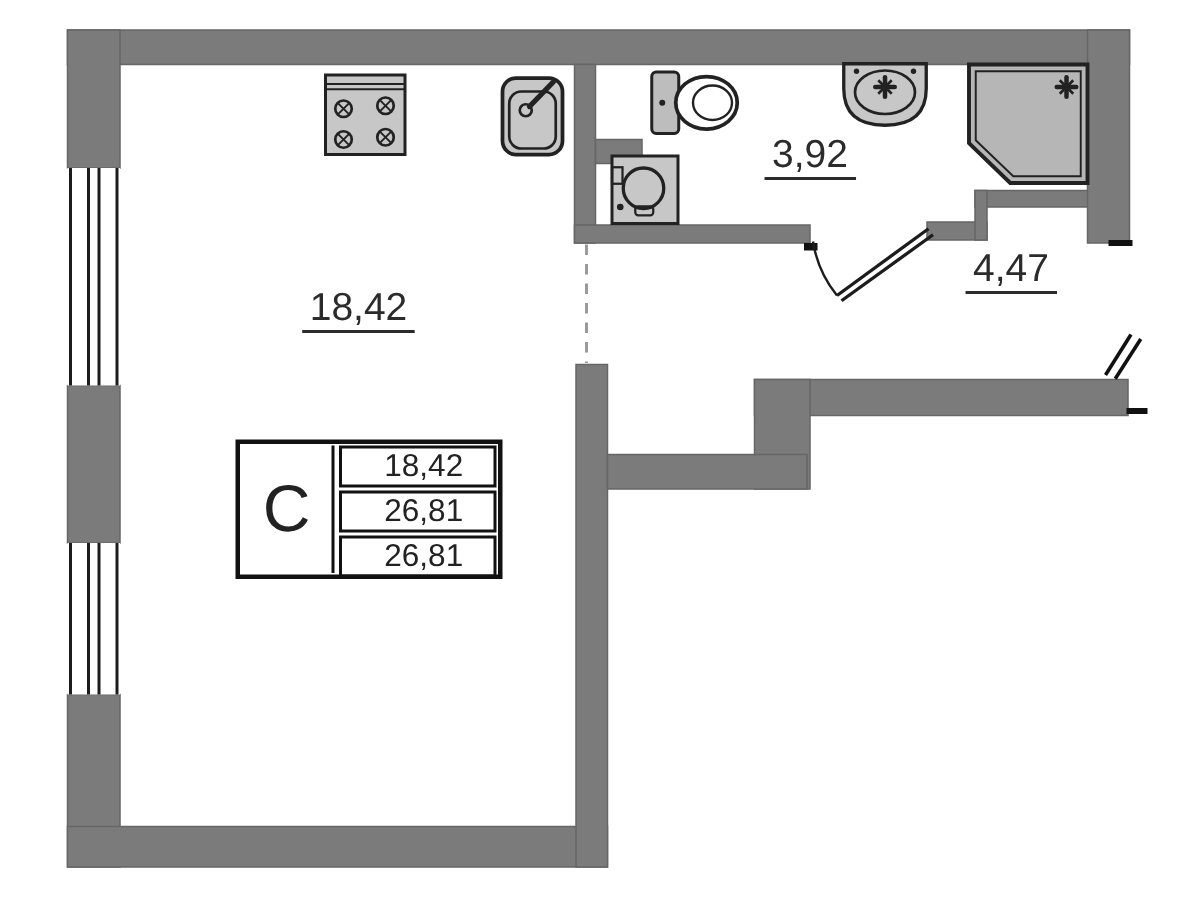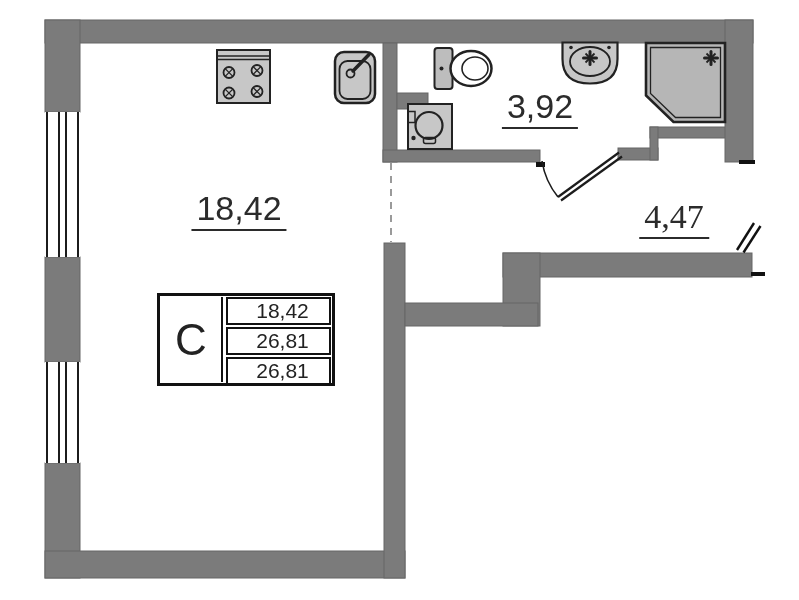--- a/index.html
+++ b/index.html
@@ -10,21 +10,21 @@
   html,body{margin:0;padding:0;background:var(--bg);}
   .plan{
     position:relative;width:799px;height:600px;background:var(--bg);
     font-family:"Liberation Sans",sans-serif;overflow:hidden;
   }
   .plan svg{position:absolute;left:0;top:0;}
   .wall{fill:var(--wall);stroke:var(--wall_edge);stroke-width:1;}
   .winline{stroke:#1c1c1c;stroke-width:2;}
   .area-label{
     position:absolute;transform:translateX(-50%);
-    font-size:34px;color:var(--text);line-height:1.05;
+    font-size:26px;color:var(--text);line-height:1.05;
     border-bottom:2px solid var(--text);padding:0 5px 2px 5px;
     white-space:nowrap;
   }
   .legend{
     position:absolute;left:157px;top:293px;width:170px;height:85px;
     border:3px solid #111;background:#fff;display:flex;padding:1px;gap:3px;
   }
   .legend-type{
     width:60px;display:flex;align-items:center;justify-content:center;
     font-size:44px;color:#222;border-right:2px solid #111;
@@ -158,21 +158,21 @@
       <rect x="751" y="272" width="14" height="4" fill="#111" stroke="none"></rect>
       <line x1="737" y1="250" x2="754" y2="223" stroke-width="2.4"></line>
       <line x1="743.5" y1="252.5" x2="760.5" y2="226" stroke-width="2.4"></line>
     </g>
   </svg>
 
   <div class="area-label" style="left:239px;top:191px;">18,42</div>
 
   <div class="area-label" style="left:540px;top:89px;">3,92</div>
 
-  <div class="area-label" style="left:674px;top:199px;font-family:Liberation Serif, serif;">4,47</div>
+  <div class="area-label" style="left:674px;top:165px;">4,47</div>
 
   <div class="legend">
     <div class="legend-type">С</div>
     <div class="legend-rows">
       <div class="legend-row">18,42</div>
       <div class="legend-row">26,81</div>
       <div class="legend-row">26,81</div>
     </div>
   </div>
 

